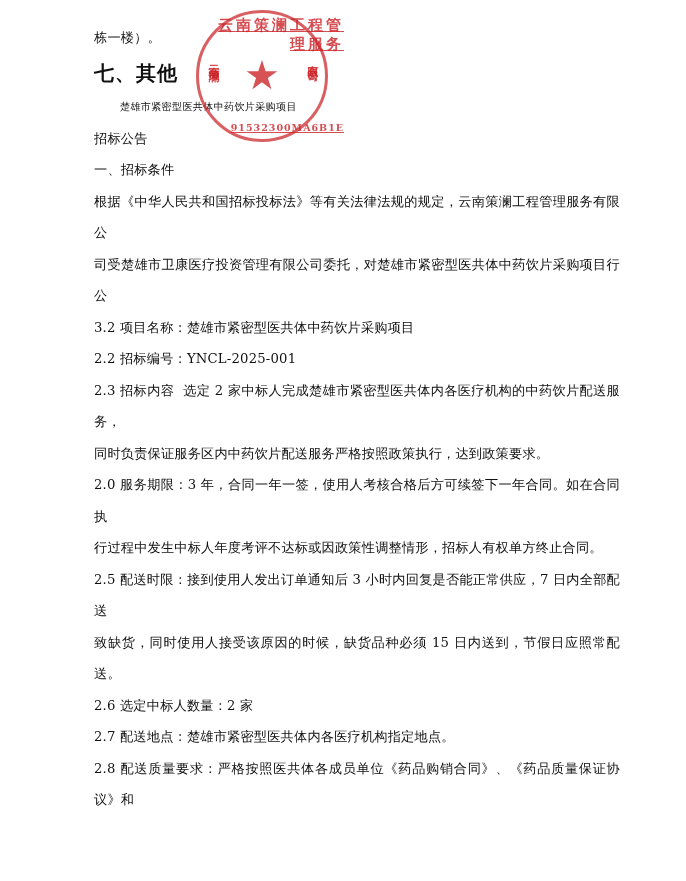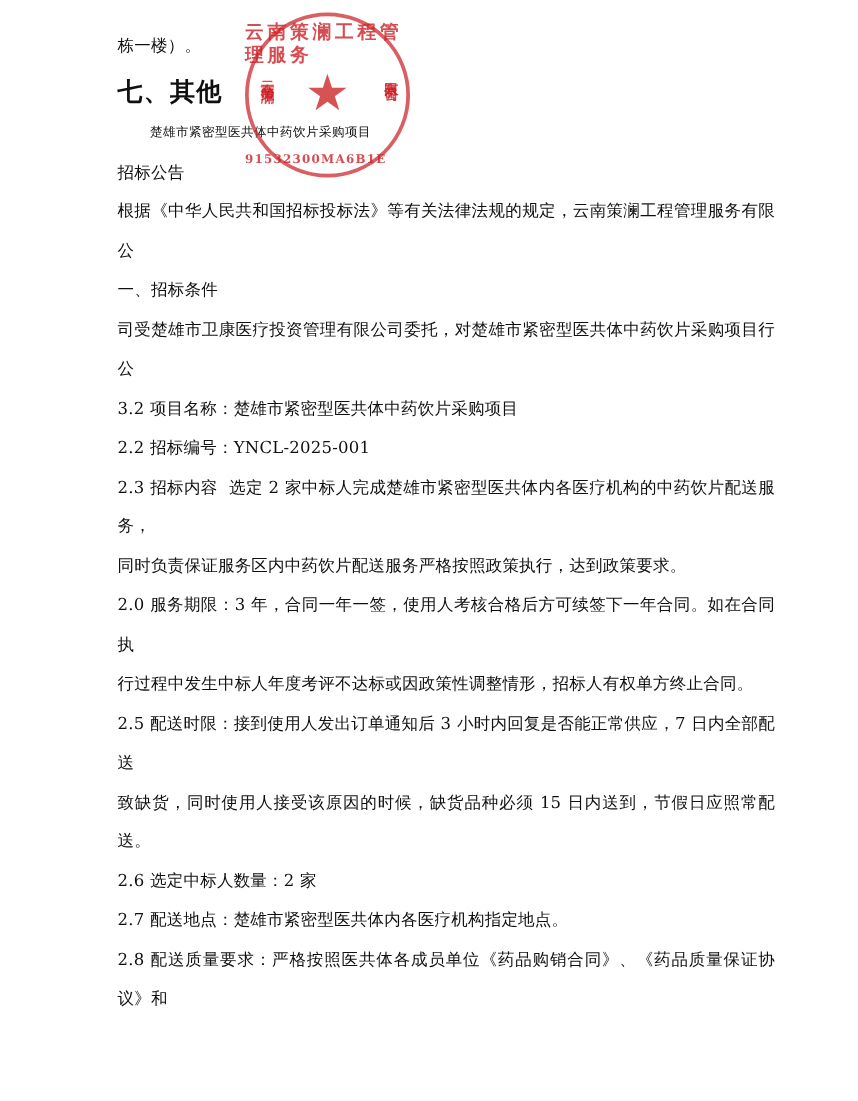--- a/index.html
+++ b/index.html
@@ -65,26 +65,27 @@
   .seal-star {
     position: absolute;
     left: 50%; top: 50%;
     transform: translate(-50%, -52%);
     font-size: 40px;
     color: rgba(203, 33, 37, 0.78);
     line-height: 1;
   }
   .seal-top-text, .seal-bottom-text {
     position: absolute;
-    left: 0;
+    left: 16px;
     width: 132px;
-    text-align: left;
+    text-align: right;
     color: rgba(203, 33, 37, 0.8);
     font-family: "DejaVu Serif", "Liberation Serif", serif;
     font-weight: bold;
+    text-decoration: underline;
   }
   .seal-top-text {
     top: 6px;
     font-size: 15px;
     letter-spacing: 3px;
   }
   .seal-bottom-text {
     bottom: 9px;
     font-size: 9.5px;
     letter-spacing: 1px;
@@ -107,22 +108,22 @@
 <div class="page">
 
   <div class="line para">栋一楼）。</div>
 
   <div class="heading">七、其他</div>
 
   <div class="title-line">楚雄市紧密型医共体中药饮片采购项目</div>
 
   <div class="line para">招标公告</div>
 
+  <div class="line para">一、招标条件</div>
   <div class="line para">根据《中华人民共和国招标投标法》等有关法律法规的规定，云南策澜工程管理服务有限公</div>
-  <div class="line para">一、招标条件</div>
   <div class="line para">司受楚雄市卫康医疗投资管理有限公司委托，对楚雄市紧密型医共体中药饮片采购项目行公</div>
 
   <div class="line para">3.2 项目名称：楚雄市紧密型医共体中药饮片采购项目</div>
   <div class="line para">2.2 招标编号：YNCL-2025-001</div>
   <div class="line para">2.3 招标内容  选定 2 家中标人完成楚雄市紧密型医共体内各医疗机构的中药饮片配送服务，</div>
   <div class="line para">同时负责保证服务区内中药饮片配送服务严格按照政策执行，达到政策要求。</div>
   <div class="line para">2.0 服务期限：3 年，合同一年一签，使用人考核合格后方可续签下一年合同。如在合同执</div>
   <div class="line para">行过程中发生中标人年度考评不达标或因政策性调整情形，招标人有权单方终止合同。</div>
   <div class="line para">2.5 配送时限：接到使用人发出订单通知后 3 小时内回复是否能正常供应，7 日内全部配送</div>
   <div class="line para">致缺货，同时使用人接受该原因的时候，缺货品种必须 15 日内送到，节假日应照常配送。</div>

